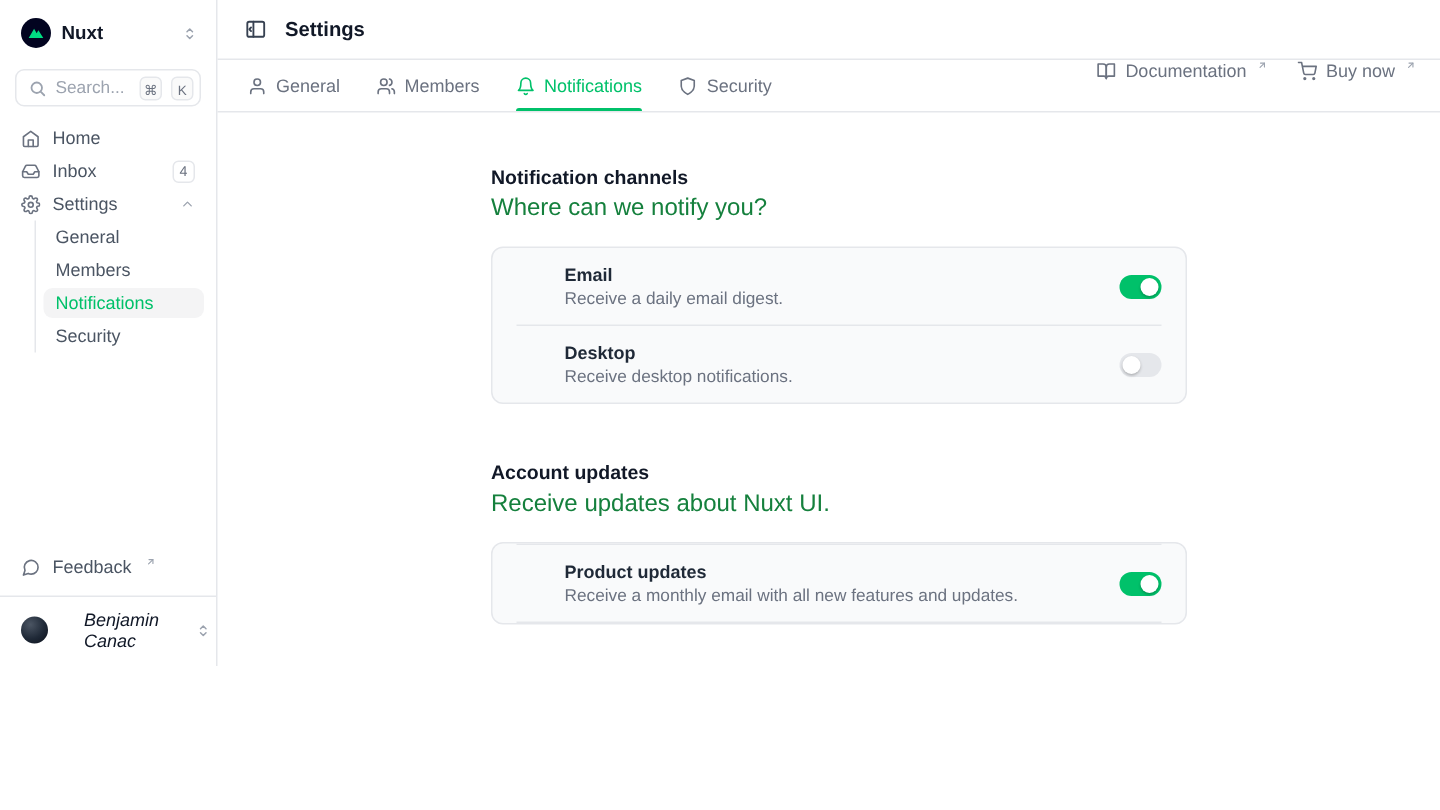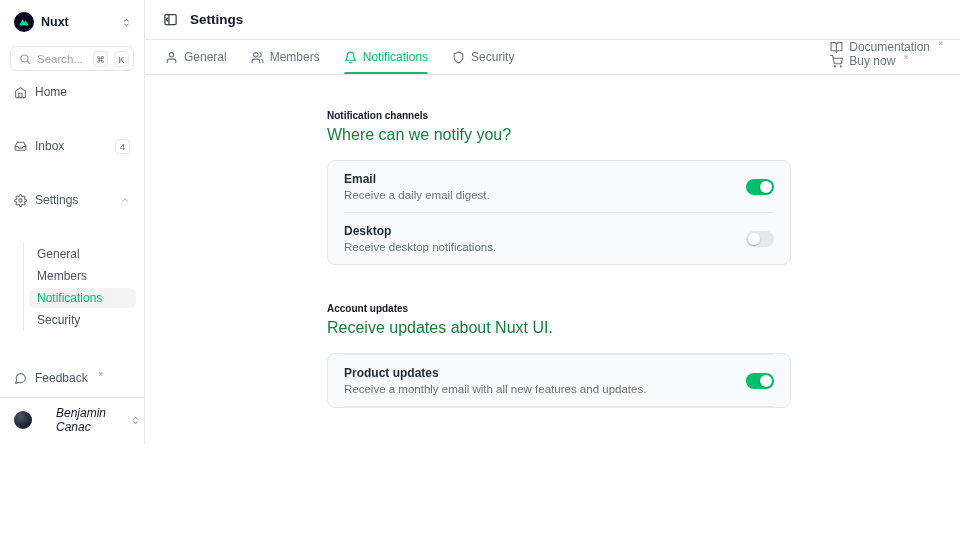--- a/index.html
+++ b/index.html
@@ -29,21 +29,21 @@
     display:flex; align-items:center; gap:6px; padding:0 4px 0 8px; background:#fff;
     cursor:text;
   }
   .search-ph { color:#9ca3af; font-size:11.5px; flex:1; }
   .kbd {
     border:1px solid #e5e7eb; border-radius:4px; background:#fafafa; color:#6b7280;
     font-size:9px; line-height:14px; min-width:15px; height:16px; text-align:center;
     padding:1px 2px 0; display:inline-block;
   }
 
-  .nav { display:flex; flex-direction:column;gap:32px; }
+  .nav { display:flex; flex-direction:column; }
   .nav-item {
     display:flex; align-items:center; gap:8px; height:22px; padding:0 6px;
     border-radius:6px; color:#4b5563; cursor:pointer; font-size:12px;
   }
   .nav-item .nicon { color:#6b7280; display:inline-flex; }
   .nav-badge {
     margin-left:auto; border:1px solid #e5e7eb; border-radius:4px; color:#6b7280;
     font-size:9.5px; line-height:13px; padding:0 4px; background:#fff;
   }
   .subtree { display:flex; margin-left:15px; }
@@ -81,36 +81,36 @@
   .tab {
     display:flex; align-items:center; gap:6px; color:#6b7280; cursor:pointer;
     position:relative; font-size:12px; font-weight:500;
   }
   .tab.active { color:#00c16a; }
   .tab.active::after {
     content:""; position:absolute; left:0; right:0; bottom:0; height:2px;
     background:#00c16a; border-radius:2px 2px 0 0;
   }
   .tab .ticon { display:inline-flex; }
-  .tab-actions { margin-left:auto; display:flex; align-items:flex-start;flex-direction:column; }
+  .tab-actions { margin-left:auto; display:flex; gap:20px; align-items:flex-start; }
   .action-btn { display:flex; align-items:center; gap:6px; color:#6b7280; font-size:12px; cursor:pointer; }
 
   .content { flex:1; overflow:auto; }
   .content-inner { width:464px; margin:35px 0 40px 182px; }
 
   .section + .section { margin-top:38px; }
-  .section-title { font-size:10px; font-weight:700; color:#111827; }
+  .section-title { font-size:13px; font-weight:700; color:#111827; }
   .section-subtitle { font-size:16px; color:#15803d; margin-top:5px; }
 
   .card {
     margin-top:16px; background:#f9fafb; border:1px solid #e5e7eb; border-radius:8px;
     overflow:hidden;
   }
   .row { display:flex; align-items:center; justify-content:space-between; padding:11px 16px; gap:16px; }
-  .row-text { min-width:0; }
+  .row-text { min-width:0;margin-left:32px; }
   .row-title { font-size:12px; font-weight:600; color:#1f2937; }
   .row-desc { font-size:11.5px; color:#6b7280; margin-top:3px; }
   .row-divider { height:1px; background:#e5e7eb; margin:0 16px; }
 
   .toggle {
     width:28px; height:16px; border-radius:999px; background:#e5e7eb;
     position:relative; cursor:pointer; flex:0 0 28px; transition:background .15s;
   }
   .toggle .knob {
     position:absolute; top:2px; left:2px; width:12px; height:12px; border-radius:50%;

